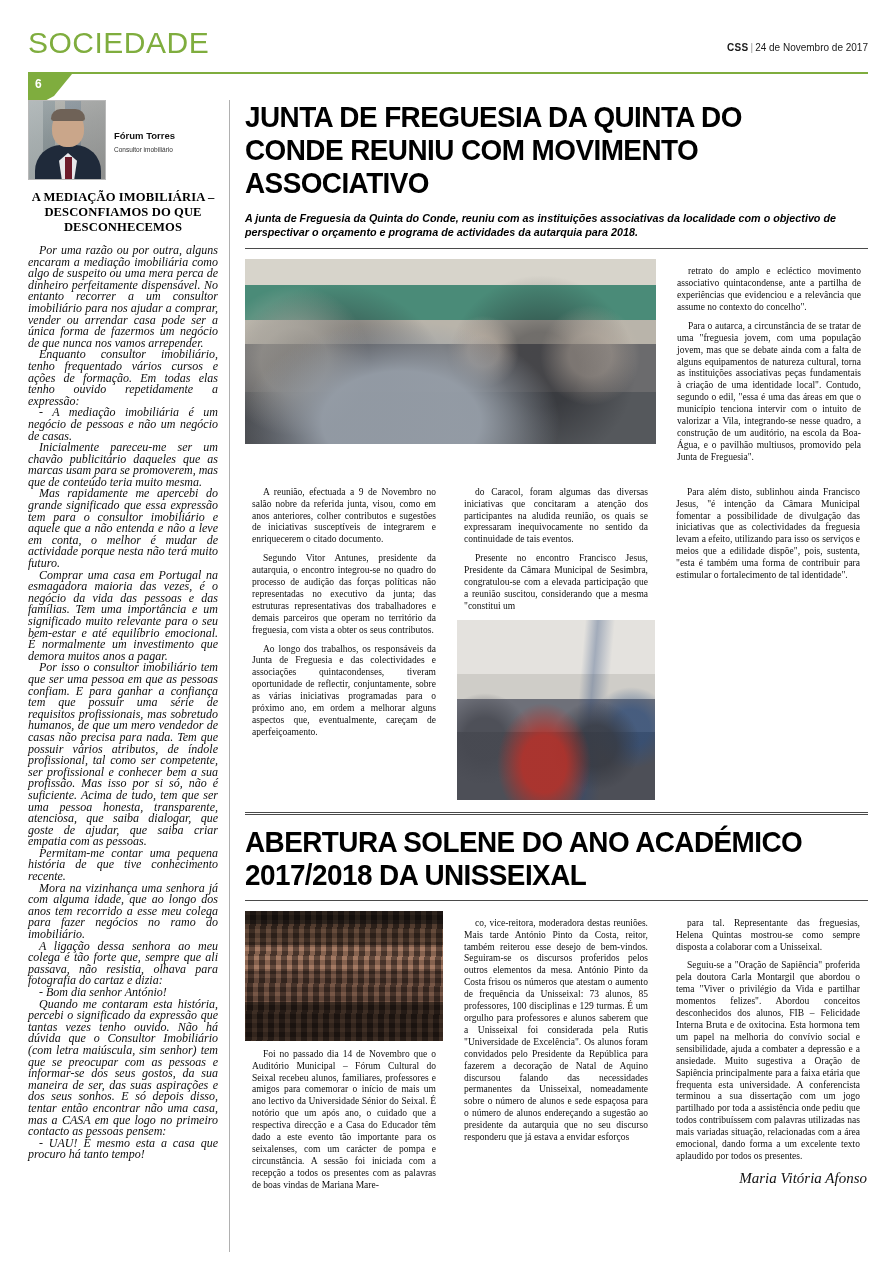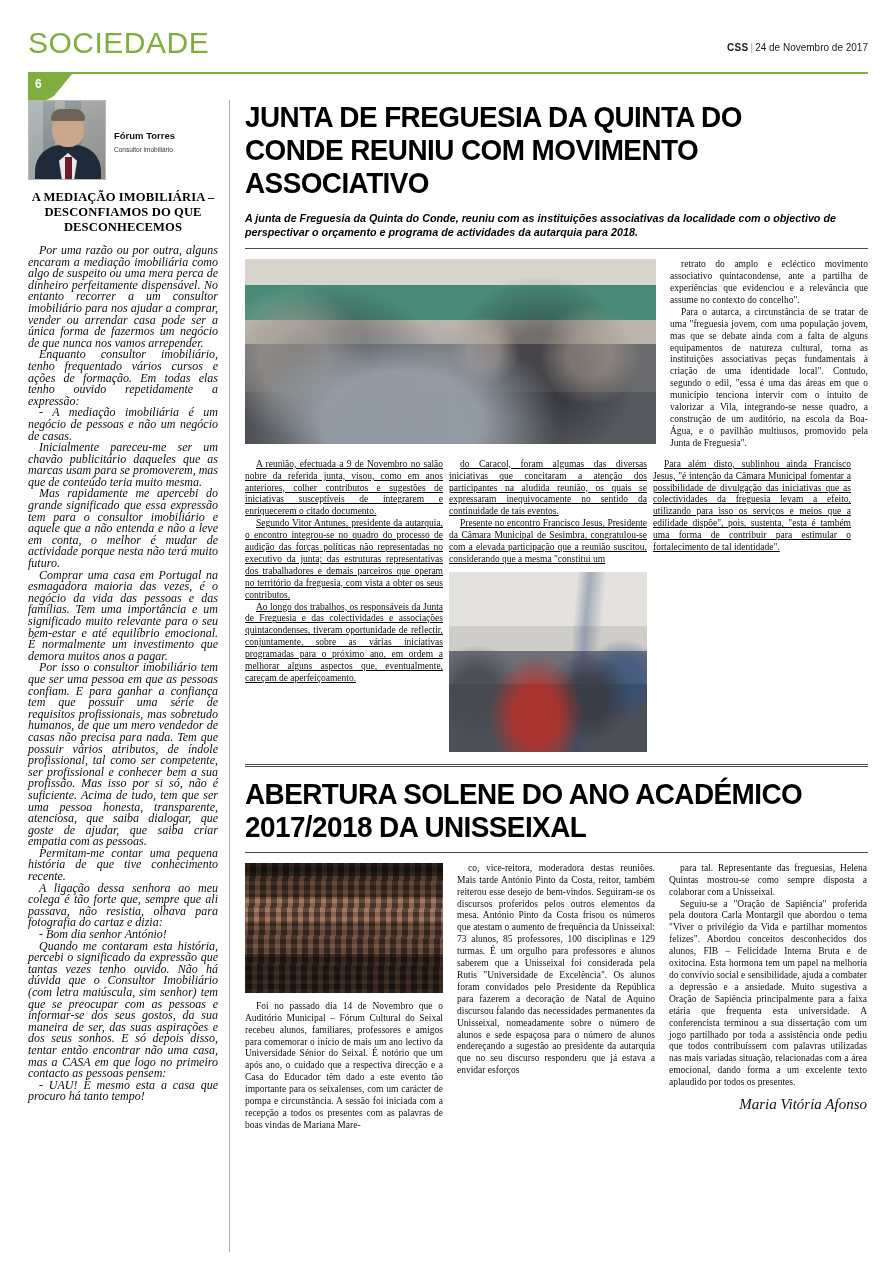--- a/index.html
+++ b/index.html
@@ -308,39 +308,38 @@
   }
   .art1-photo-wrap {
     width: 411px;
     height: 185px;
   }
   .art1-col3 {
     width: 198px;
   }
   .art1-mid {
     display: flex;
-    gap: 6px;
+    gap: 14px;
     margin-top: 9px;
-    text-decoration: underline;
   }
   .col-narrow { width: 198px; }
   .art1-photo2-wrap {
     width: 198px;
     height: 180px;
     margin-top: 6px;
   }
 
   .bodytext p {
     font-family: "Liberation Serif", serif;
     font-size: 9.5px;
     line-height: 11.9px;
     text-align: justify;
     text-indent: 11px;
     color: #0d0d0d;
-    margin: 0;
+    margin: 7px;
     hyphens: auto;
   }
 
   .rule-double {
     width: 100%;
     height: 0;
     border-top: 1px solid #4a4a4a;
     border-bottom: 1px solid #4a4a4a;
     height: 3px;
     margin: 12px 0 10px 0;
@@ -405,20 +404,21 @@
     <div class="op-title">A MEDIAÇÃO IMOBILIÁRIA – DESCONFIAMOS DO QUE DESCONHECEMOS</div>
     <div class="op-body">
       <p>Por uma razão ou por outra, alguns encaram a mediação imobiliária como algo de suspeito ou uma mera perca de dinheiro perfeitamente dispensável. No entanto recorrer a um consultor imobiliário para nos ajudar a comprar, vender ou arrendar casa pode ser a única forma de fazermos um negócio de que nunca nos vamos arrepender.</p>
       <p>Enquanto consultor imobiliário, tenho frequentado vários cursos e ações de formação. Em todas elas tenho ouvido repetidamente a expressão:</p>
       <p>- A mediação imobiliária é um negócio de pessoas e não um negócio de casas.</p>
       <p>Inicialmente pareceu-me ser um chavão publicitário daqueles que as marcas usam para se promoverem, mas que de conteúdo teria muito mesma.</p>
       <p>Mas rapidamente me apercebi do grande significado que essa expressão tem para o consultor imobiliário e aquele que a não entenda e não a leve em conta, o melhor é mudar de actividade porque nesta não terá muito futuro.</p>
       <p>Comprar uma casa em Portugal na esmagadora maioria das vezes, é o negócio da vida das pessoas e das famílias. Tem uma importância e um significado muito relevante para o seu bem-estar e até equilíbrio emocional. É normalmente um investimento que demora muitos anos a pagar.</p>
       <p>Por isso o consultor imobiliário tem que ser uma pessoa em que as pessoas confiam. E para ganhar a confiança tem que possuir uma série de requisitos profissionais, mas sobretudo humanos, de que um mero vendedor de casas não precisa para nada. Tem que possuir vários atributos, de índole profissional, tal como ser competente, ser profissional e conhecer bem a sua profissão. Mas isso por si só, não é suficiente. Acima de tudo, tem que ser uma pessoa honesta, transparente, atenciosa, que saiba dialogar, que goste de ajudar, que saiba criar empatia com as pessoas.</p>
       <p>Permitam-me contar uma pequena história de que tive conhecimento recente.</p>
+      <p>Mora na vizinhança uma senhora já com alguma idade, que ao longo dos anos tem recorrido a esse meu colega para fazer negócios no ramo do imobiliário.</p>
       <p>A ligação dessa senhora ao meu colega é tão forte que, sempre que ali passava, não resistia, olhava para fotografia do cartaz e dizia:</p>
       <p>- Bom dia senhor António!</p>
       <p>Quando me contaram esta história, percebi o significado da expressão que tantas vezes tenho ouvido. Não há dúvida que o Consultor Imobiliário (com letra maiúscula, sim senhor) tem que se preocupar com as pessoas e informar-se dos seus gostos, da sua maneira de ser, das suas aspirações e dos seus sonhos. E só depois disso, tentar então encontrar não uma casa, mas a CASA em que logo no primeiro contacto as pessoas pensem:</p>
       <p>- UAU! É mesmo esta a casa que procuro há tanto tempo!</p>
     </div>
   </div>
 
   <div class="v-rule"></div>
 
   <div class="main">

